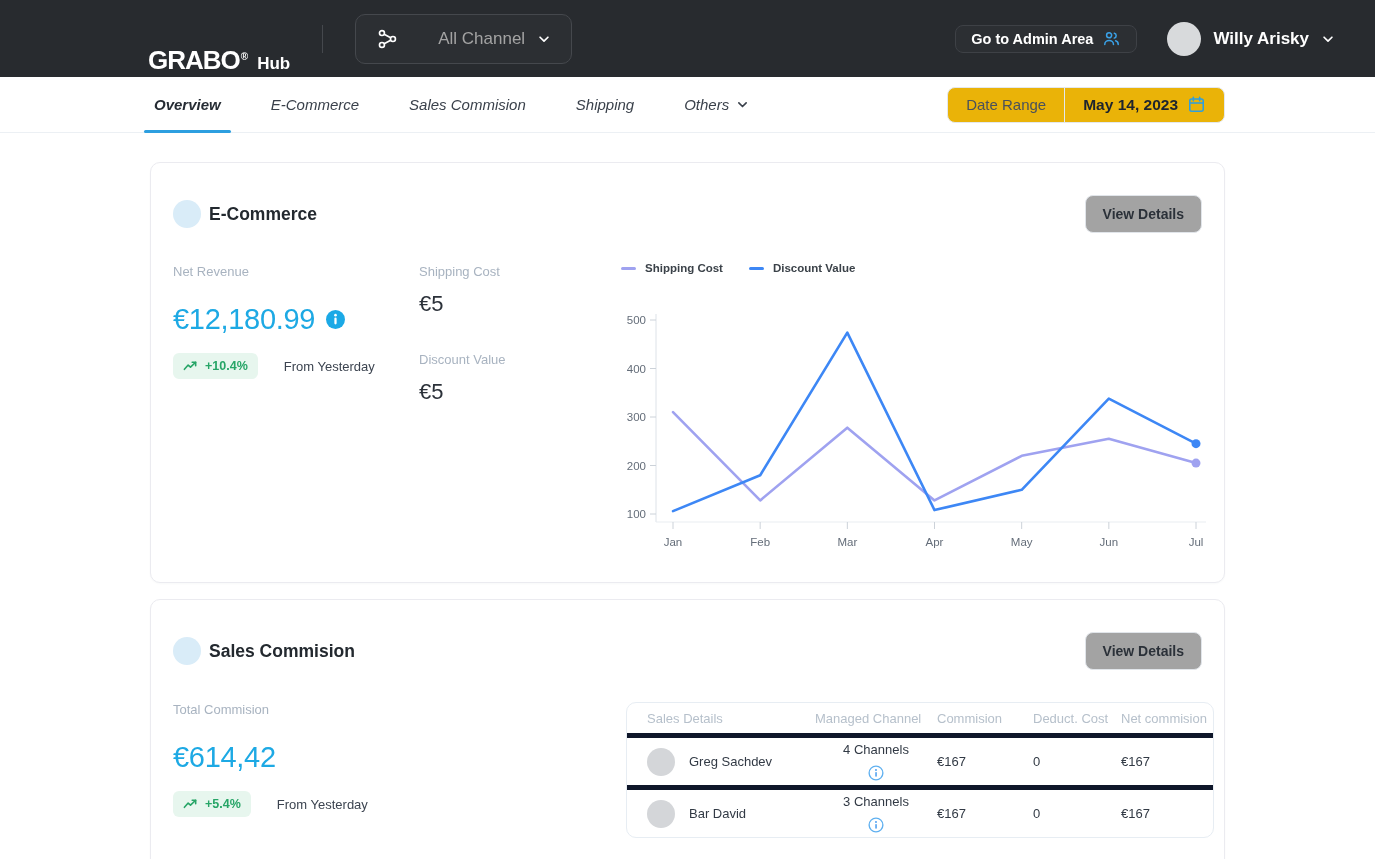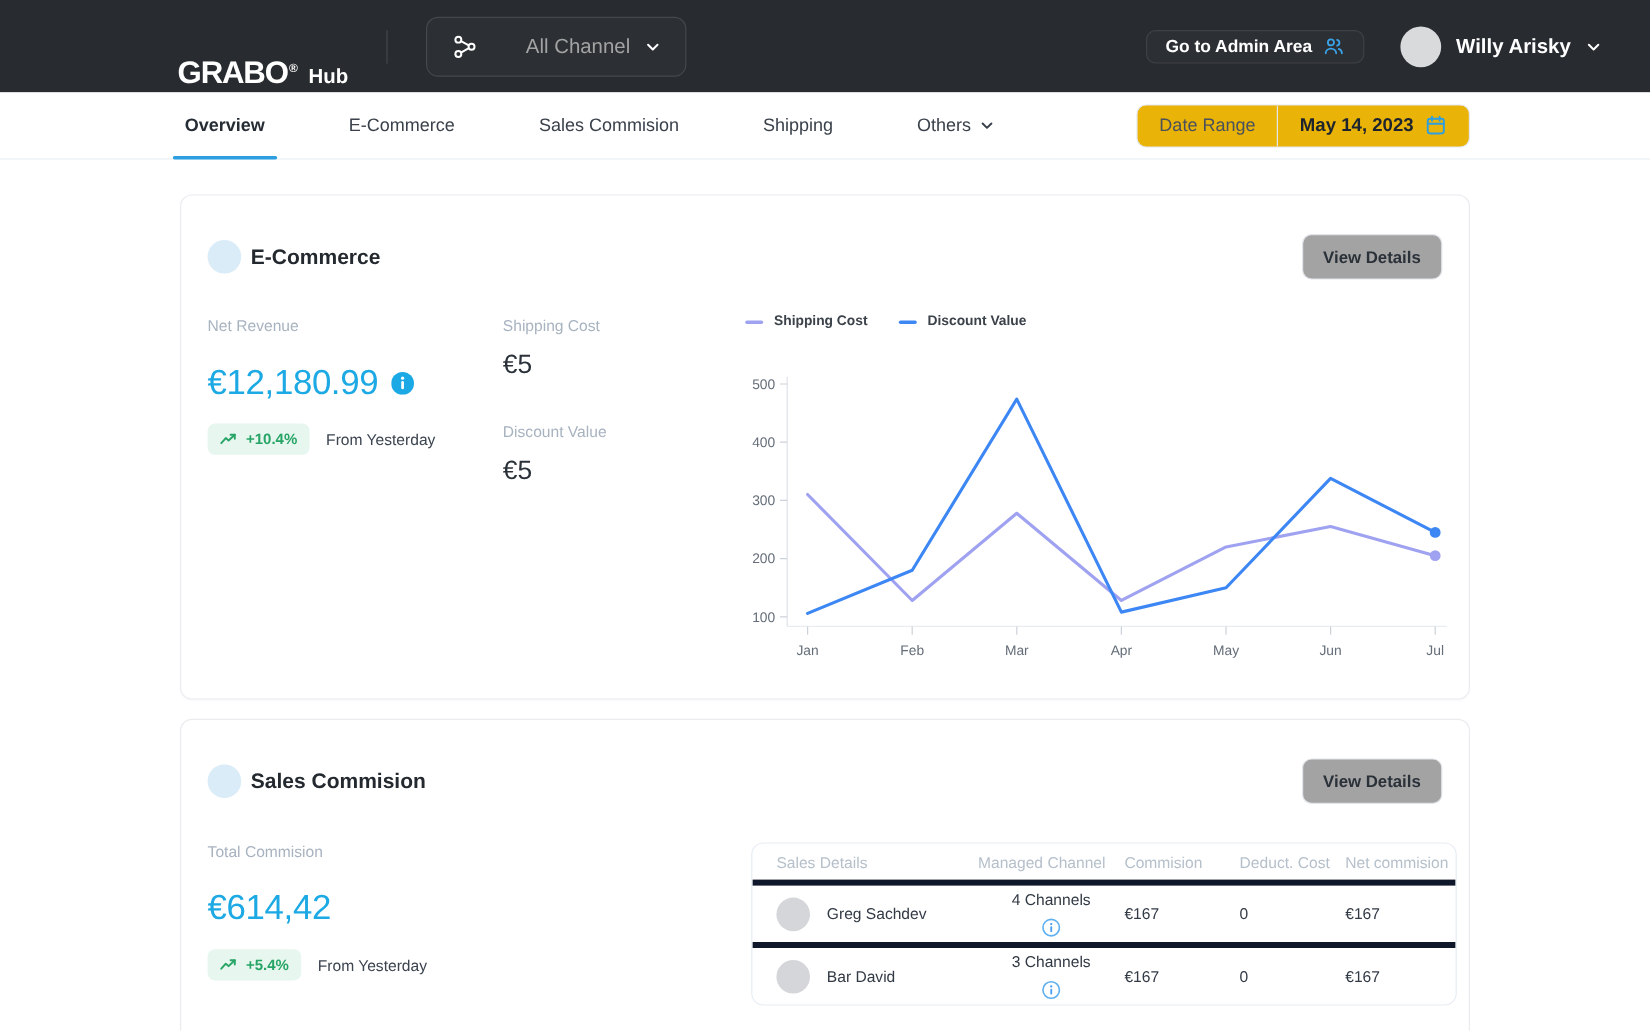--- a/index.html
+++ b/index.html
@@ -20,21 +20,21 @@
   .admin-btn { display:flex; align-items:center; gap:9px; height:28px; padding:0 15px;
     background:#2c2f33; border:1px solid #3e4146; border-radius:8px; cursor:pointer; }
   .admin-btn .lbl { color:#ffffff; font-size:14.5px; font-weight:700; }
   .user-menu { display:flex; align-items:center; gap:12px; margin-left:30px; cursor:pointer; }
   .avatar { width:34px; height:34px; border-radius:50%; background:#d8dadc; }
   .user-name { color:#ffffff; font-size:17px; font-weight:700; }
 
   
   .tabbar { height:56px; border-bottom:1px solid #ecf0f4; display:flex; align-items:stretch;
     padding:0 150px 0 148px; background:#fff; }
-  .tabs { display:flex; gap:58px; }
+  .tabs { display:flex; gap:38px;font-style:italic; }
   .tab { display:flex; align-items:center; gap:7px; font-size:15px; color:#3a414b;
     cursor:pointer; position:relative; padding:0 6px; }
   .tab.active { font-weight:700; color:#262c34; }
   .tab.active::after { content:""; position:absolute; left:-4px; right:-4px; bottom:-1px;
     height:3px; background:#2d9fe0; border-radius:2px; }
   .tabbar-right { margin-left:auto; display:flex; align-items:center; }
   .date-group { display:flex; align-items:stretch; height:36px; border:1px solid #e4e8ed;
     border-radius:8px; overflow:hidden; background:#eab308; }
   .date-cell { display:flex; align-items:center; gap:9px; padding:0 18px; font-size:15px;
     color:#4a515c; cursor:pointer; }
@@ -48,21 +48,21 @@
   .card.sales { height:300px; }
   .card-circle { position:absolute; left:22px; top:37px; width:28px; height:28px;
     border-radius:50%; background:#d9ecf8; }
   .card-title { position:absolute; left:58px; top:41px; font-size:17.5px; font-weight:700; color:#23292f; }
   .view-details { position:absolute; right:22px; top:32px; height:38px; padding:0 17px;
     background:#a3a3a3; border:1px solid #e1e5ea; border-radius:8px; font-size:14px; font-weight:700;
     color:#2b3139; cursor:pointer; font-family:"Liberation Sans",sans-serif; }
 
   .metric-label { font-size:13px; color:#a8b3c0; }
   .big-number { font-size:29px; color:#1da9e4; letter-spacing:-0.3px; }
-  .badge-row { display:flex; align-items:center; gap:14px; }
+  .badge-row { display:flex; align-items:center; gap:26px; }
   .green-badge { display:flex; align-items:center; gap:7px; background:#e7f6ee; color:#27a567;
     font-size:12.5px; font-weight:700; padding:6px 10px; border-radius:6px; }
   .badge-caption { font-size:13px; color:#3c4450; }
 
   
   .ecom .lbl-netrev   { position:absolute; left:22px;  top:101px; }
   .ecom .netrev-row   { position:absolute; left:22px;  top:140px; display:flex; align-items:center; gap:11px; }
   .ecom .netrev-badge { position:absolute; left:22px;  top:190px; }
   .ecom .lbl-ship     { position:absolute; left:268px; top:101px; }
   .ecom .val-ship     { position:absolute; left:268px; top:128px; font-size:22px; color:#2b3139; }

